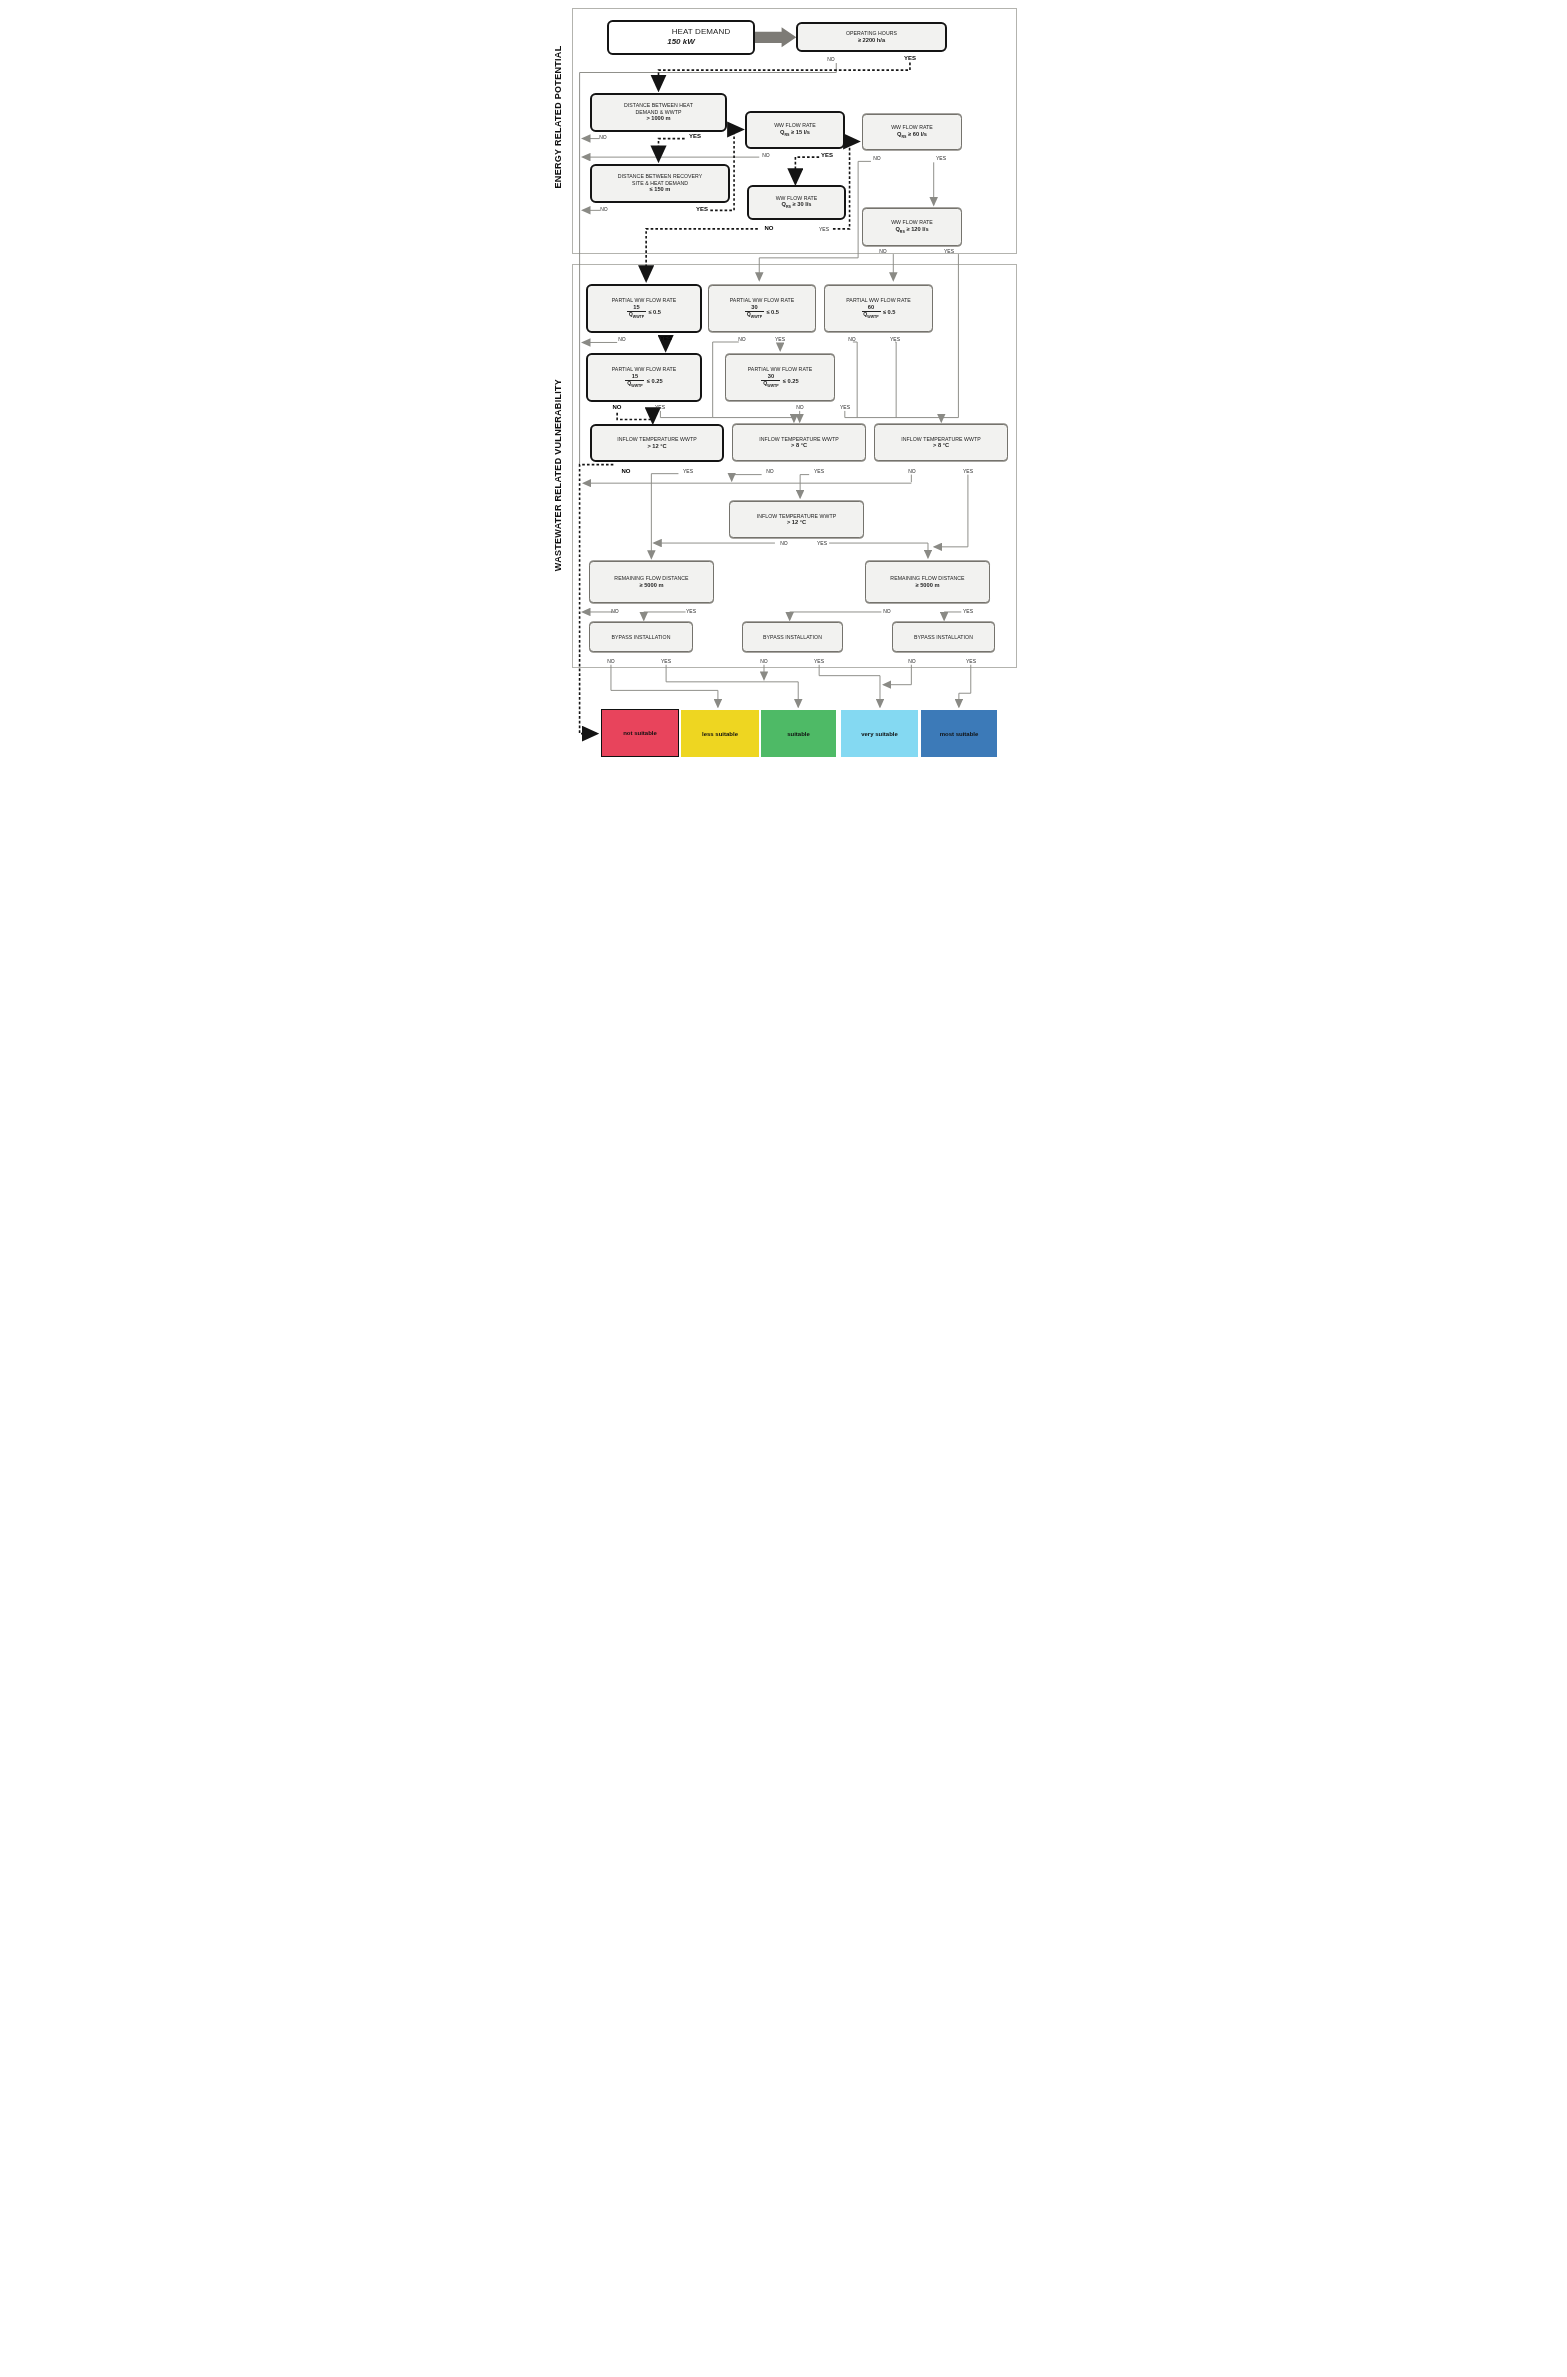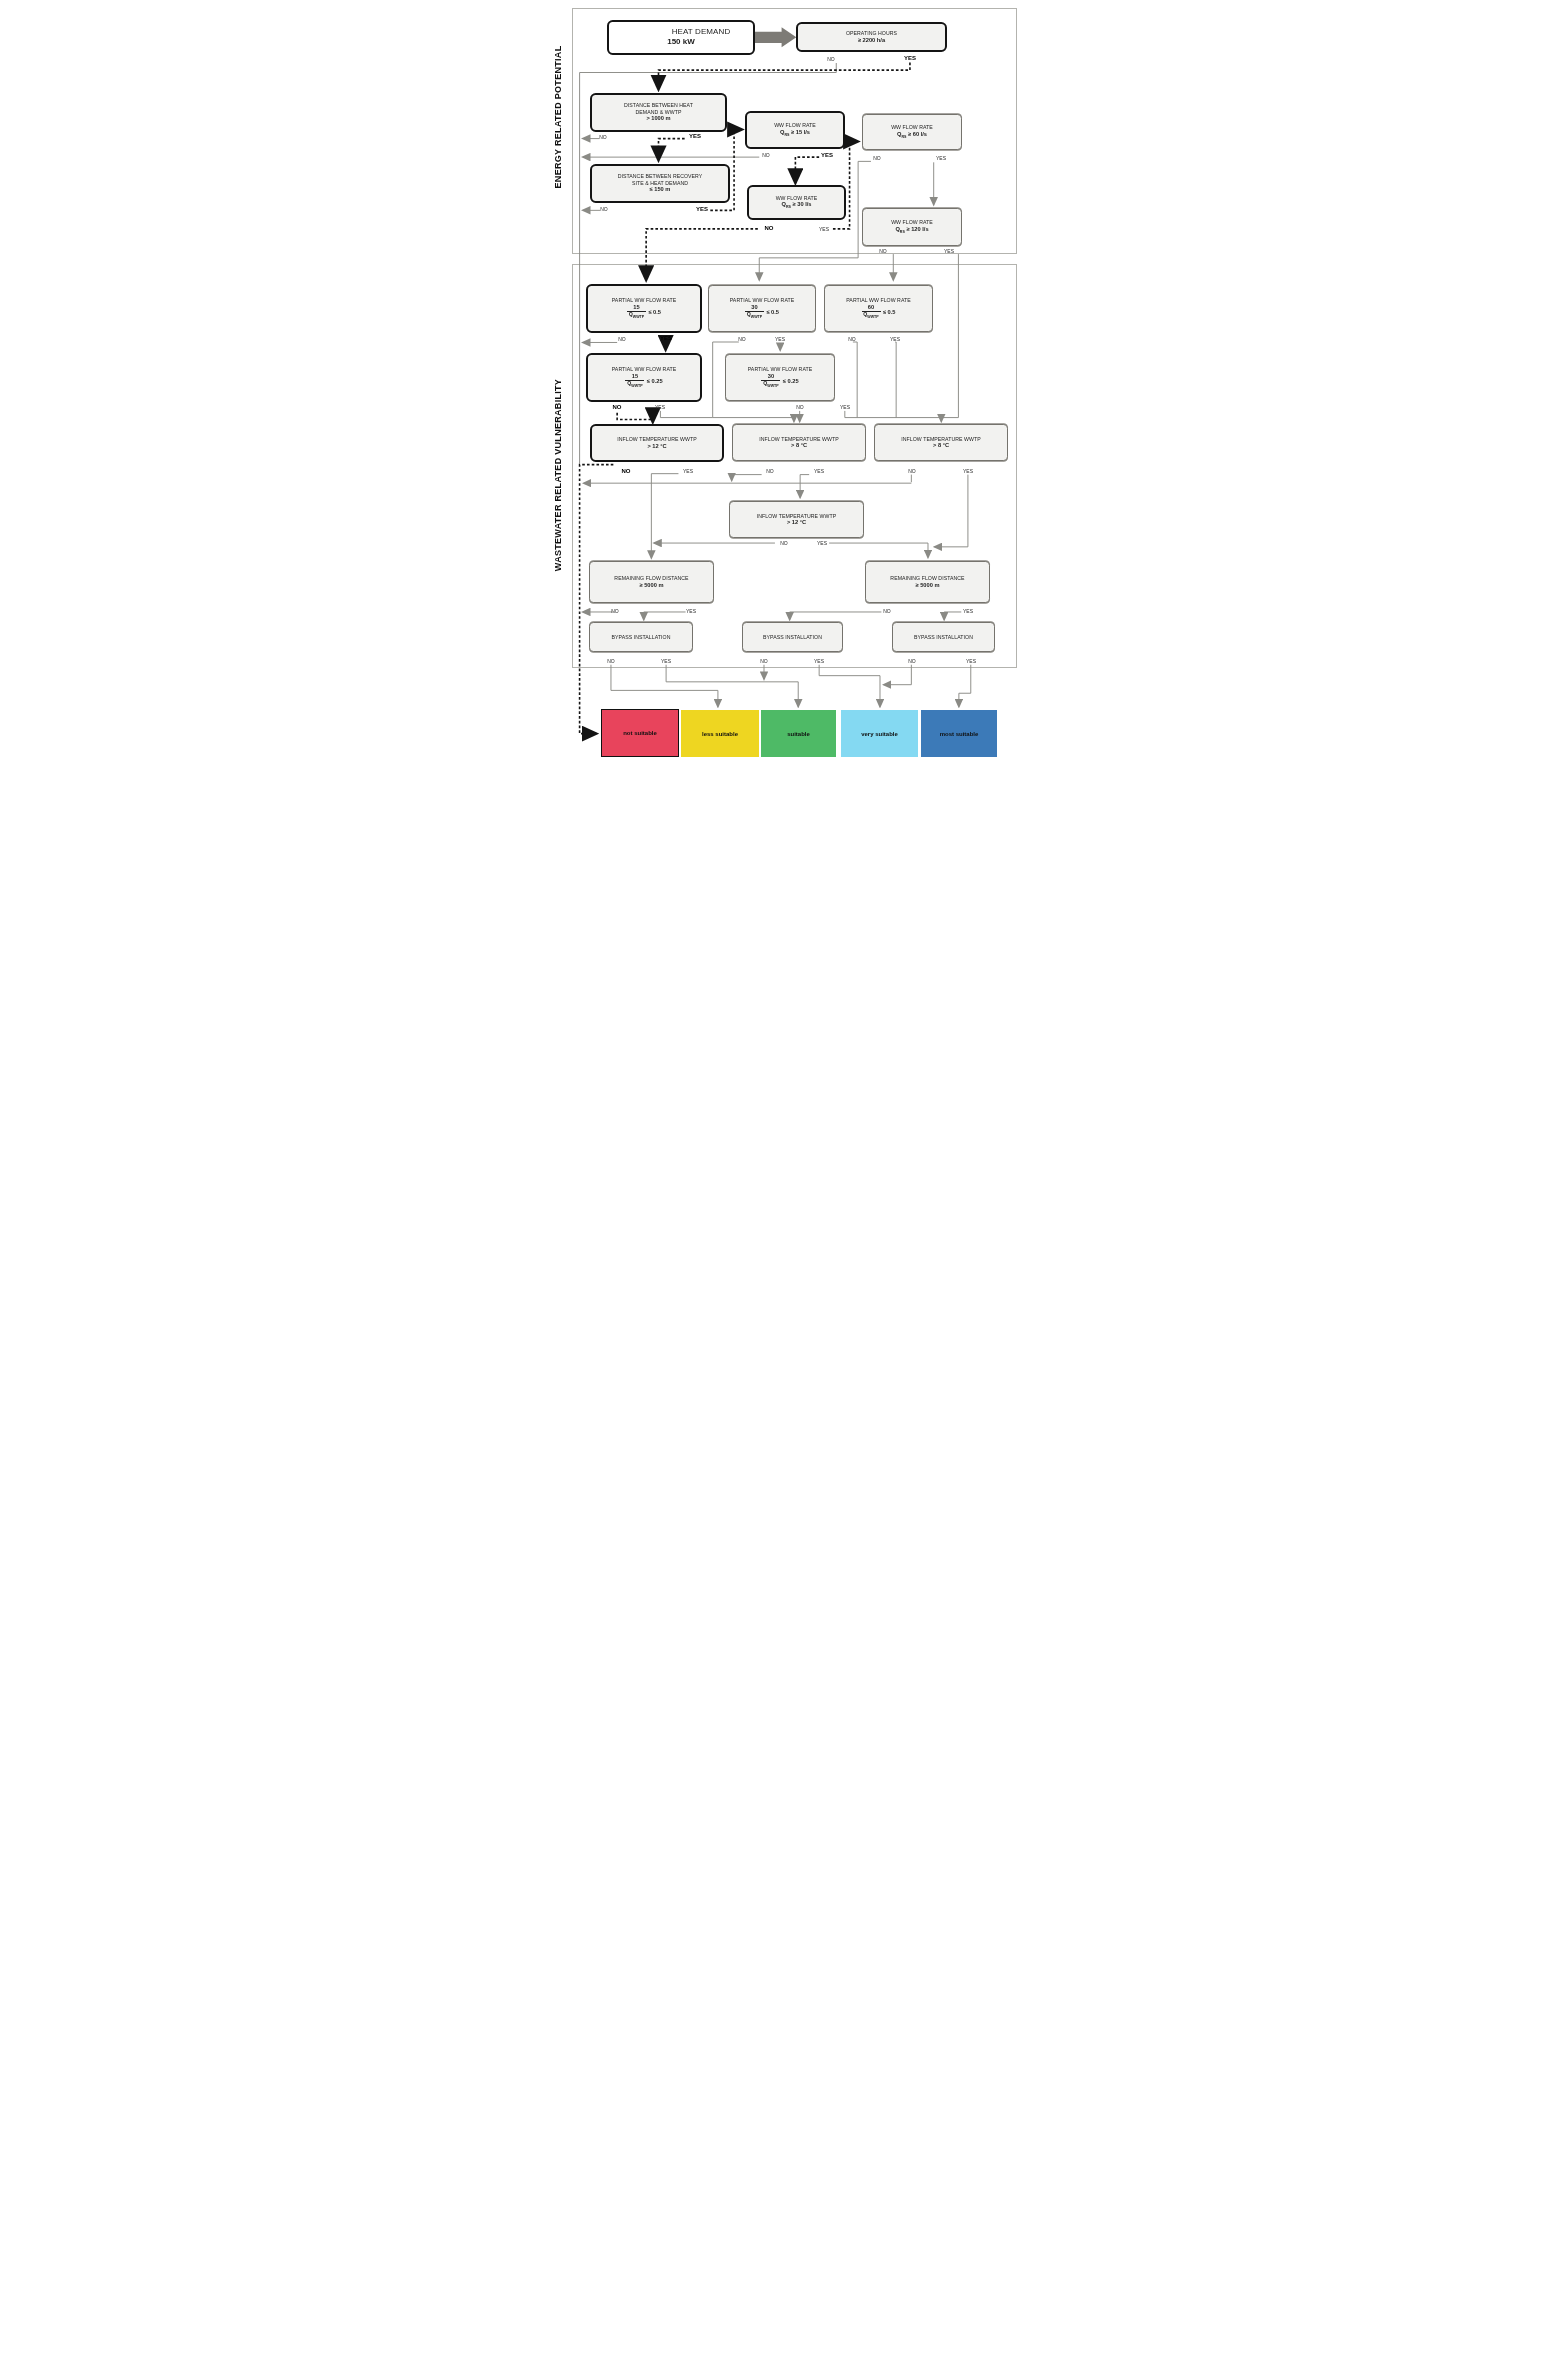--- a/index.html
+++ b/index.html
@@ -6,21 +6,21 @@
   #canvas{position:relative;width:481px;height:761px;margin:0 auto;background:#fff;
           font-family:"Liberation Sans",sans-serif;overflow:hidden;}
   .sect{position:absolute;border:0.8px solid #b3b3ae;background:#fff;box-sizing:border-box;}
   svg.wires{position:absolute;left:0;top:0;width:481px;height:761px;}
   .box{position:absolute;box-sizing:border-box;background:#f2f2f0;display:flex;flex-direction:column;
        align-items:center;justify-content:center;text-align:center;color:#1c1c1c;line-height:1.25;}
   .b-thick{border:2.1px solid #141414;border-radius:5.7px;}
   .b-thin{border:1px solid #75736d;border-radius:4.3px;box-shadow:0 0.7px 0 #8a8882,0 -0.7px 0 #8a8882;}
   .b-white{background:#fff;}
   .t-big{font-size:8px;letter-spacing:0.1px;padding-left:40px;}
-  .t-big-b{font-size:8px;font-weight:bold;}
+  .t-big-b{font-size:8px;font-weight:bold;font-style:italic;}
   .t1{font-size:5.2px;letter-spacing:0.05px;}
   .t2{font-size:5.7px;font-weight:bold;}
   sub{font-size:3.6px;font-weight:bold;}
   .frac{display:flex;align-items:center;gap:2.4px;margin-top:1px;}
   .stack{display:flex;flex-direction:column;align-items:center;line-height:1.05;}
   .stack .num{font-size:5.7px;font-weight:bold;}
   .stack .bar{width:19px;border-top:1px solid #222;margin:0.5px 0;}
   .stack .den{font-size:5.2px;font-weight:bold;}
   .cond{font-size:5.7px;font-weight:bold;}
   .lbl{position:absolute;font-size:5px;color:#2b2b2b;transform:translate(-50%,-50%);white-space:nowrap;}

